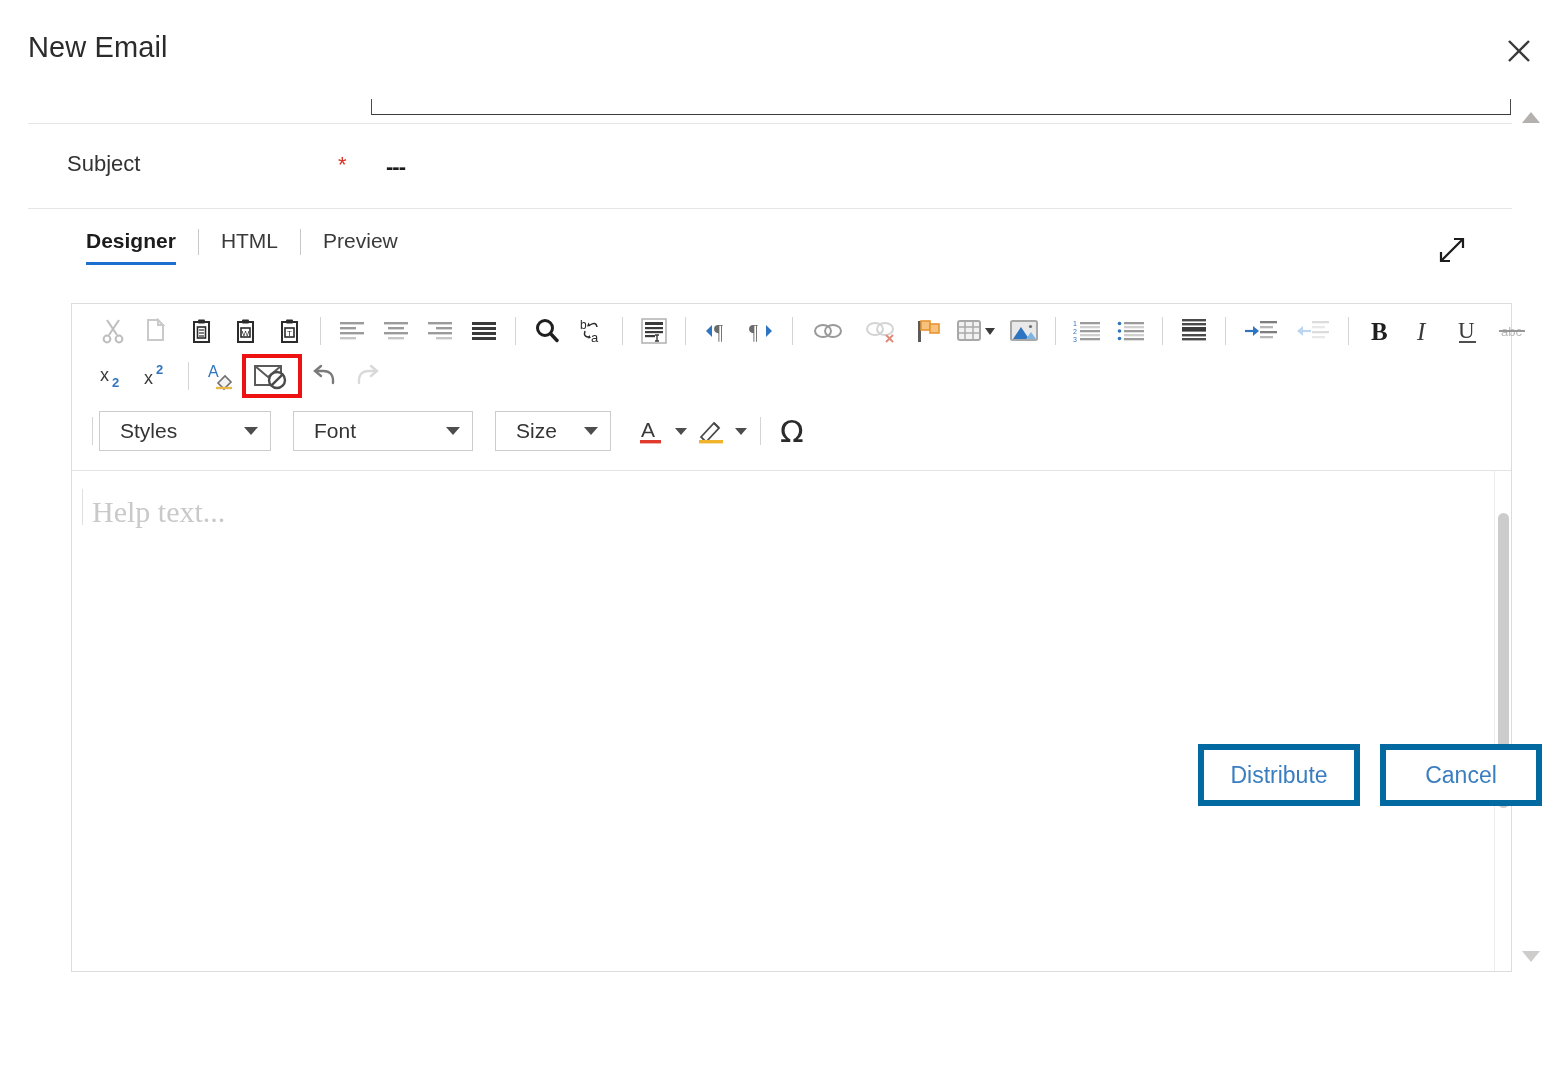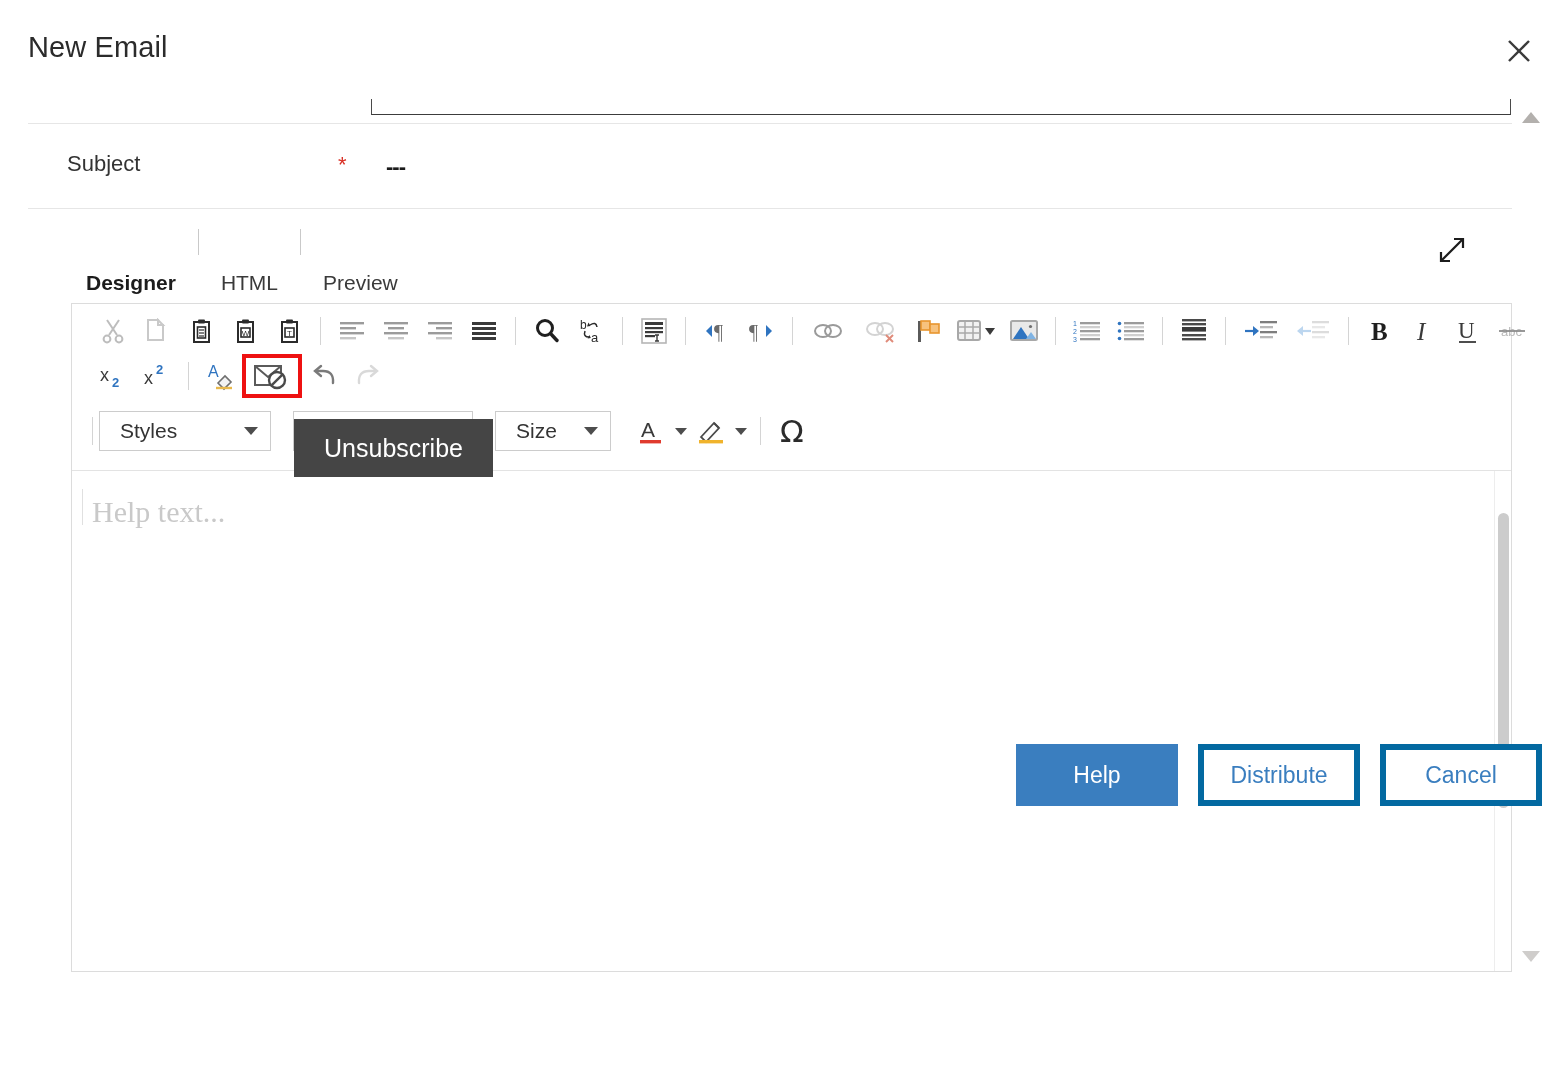--- a/index.html
+++ b/index.html
@@ -73,21 +73,21 @@
   
   .tabs {
     position: absolute; left: 86px; top: 228px;
     height: 44px;
     display: flex; align-items: flex-start;
   }
   .tab {
     position: relative;
     padding: 0 22px 11px 0;
     font-size: 21px; color: #3a3a3a;
-    cursor: pointer; line-height: 26px; margin-top: 42px;
+    cursor: pointer; line-height: 26px;
   }
   .tab:first-child { padding-left: 0; }
   .tab.active { font-weight: 700; color: #1c1c1c; }
   .tab.active::after {
     content: ""; position: absolute;
     left: 0; right: 22px; bottom: 0;
     height: 3px; background: #1f6fd0;
   }
   .tab-sep {
     width: 1px; height: 26px; background: #c9c9c9;
@@ -674,26 +674,24 @@
     <div class="editor-body">
       <div class="body-caret"></div>
       <div class="placeholder">Help text...</div>
 
       <div class="inner-scroll">
         <div class="inner-thumb"></div>
       </div>
     </div>
   </div>
 
-  <div class="tooltip">Unsubscribe</div>
 
   <div class="outer-scroll">
     <div class="arrow-up"></div>
     <div class="arrow-dn"></div>
   </div>
 
   <div class="footer">
-    <div class="btn btn-primary">Help</div>
     <div class="btn btn-secondary">Distribute</div>
     <div class="btn btn-secondary">Cancel</div>
   </div>
 
 </div>
 
 </body></html>

